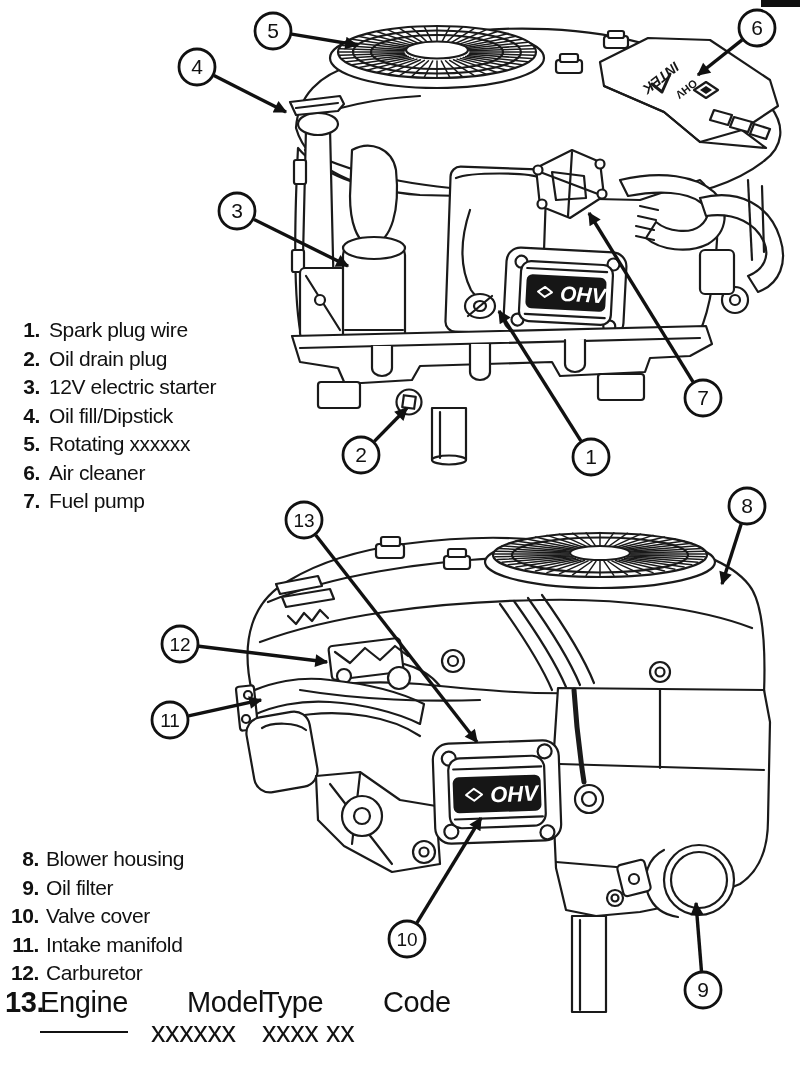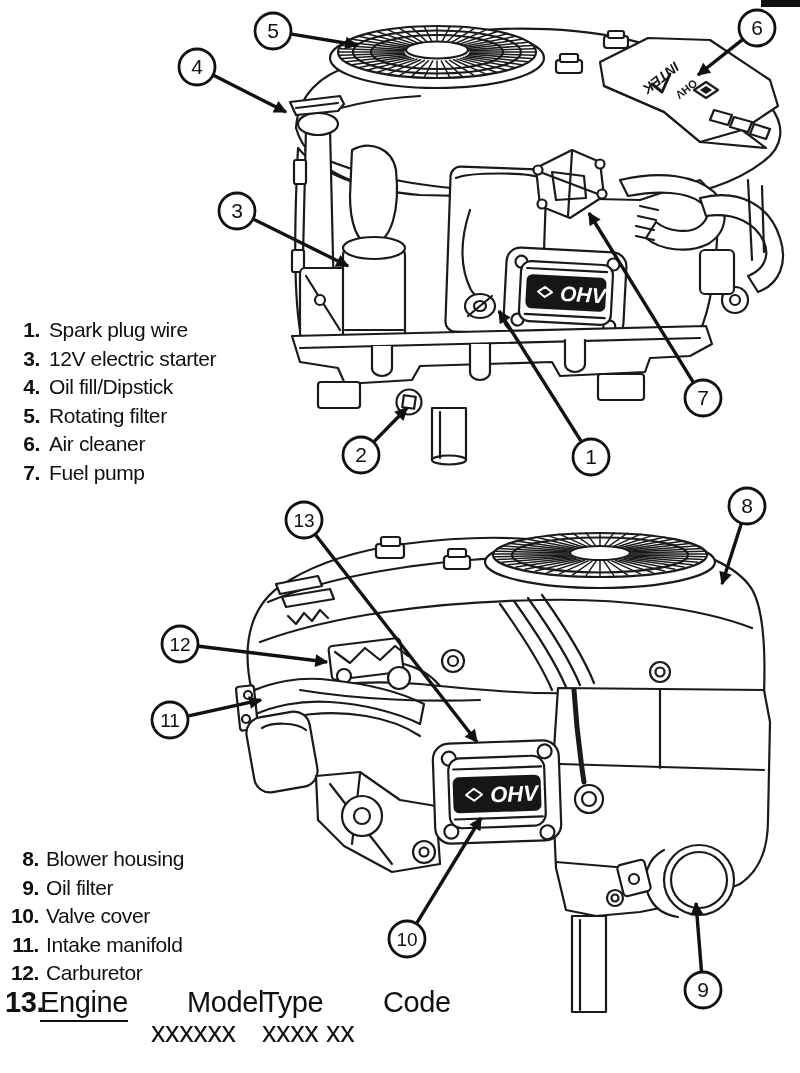--- a/index.html
+++ b/index.html
@@ -9,21 +9,21 @@
   }
   .plist{position:absolute;font-size:21px;line-height:28.5px;letter-spacing:-0.4px;white-space:nowrap;}
   #list1{left:18px;top:316px;}
   #list2{left:11px;top:845px;}
   .prow{white-space:nowrap;}
   .pnum{font-weight:700;display:inline-block;text-align:right;margin-right:9px;}
   #list1 .pnum{width:22px;}
   #list2 .pnum{width:28px;margin-right:7px;}
   .eid{position:absolute;font-size:29px;letter-spacing:-0.4px;white-space:nowrap;}
   .eid.bold{font-weight:700;}
-  .eid.underline{border-bottom:2.5px solid #111;padding-bottom:1px;}
+  .eid.underline{border-bottom:2.5px solid #111;padding-bottom:12px;}
   #diagram-svg{position:absolute;left:0;top:0;}
   #corner-bar{position:absolute;left:761px;top:0;width:39px;height:7px;background:#101010;}
   text{user-select:none;}
 </style>
 </head>
 <body>
 
 <div id="corner-bar"></div>
 
 <svg id="diagram-svg" width="800" height="1073" viewBox="0 0 800 1073" xmlns="http://www.w3.org/2000/svg">
@@ -439,23 +439,24 @@
       <g>
         <line x1="701.4761888158068" y1="971.0612038535992" x2="696" y2="903" stroke="#111" stroke-width="3.4" marker-end="url(#arrowhead)"></line>
         <circle cx="703" cy="990" r="18" fill="#fff" stroke="#111" stroke-width="2.8"></circle>
         <text x="703" y="997" text-anchor="middle" font-size="21" fill="#111" font-family="&quot;Liberation Sans&quot;, sans-serif">9</text>
       </g>
     </g>
 </svg>
 
 <div id="list1" class="plist">
     <div class="prow"><span class="pnum">1.</span><span>Spark plug wire</span></div>
+    <div class="prow"><span class="pnum">2.</span><span>Oil drain plug</span></div>
     <div class="prow"><span class="pnum">3.</span><span>12V electric starter</span></div>
     <div class="prow"><span class="pnum">4.</span><span>Oil fill/Dipstick</span></div>
-    <div class="prow"><span class="pnum">5.</span><span>Rotating filter</span></div>
+    <div class="prow"><span class="pnum">5.</span><span>Rotating xxxxxx</span></div>
     <div class="prow"><span class="pnum">6.</span><span>Air cleaner</span></div>
     <div class="prow"><span class="pnum">7.</span><span>Fuel pump</span></div>
   </div>
 <div id="list2" class="plist">
     <div class="prow"><span class="pnum">8.</span><span>Blower housing</span></div>
     <div class="prow"><span class="pnum">9.</span><span>Oil filter</span></div>
     <div class="prow"><span class="pnum">10.</span><span>Valve cover</span></div>
     <div class="prow"><span class="pnum">11.</span><span>Intake manifold</span></div>
     <div class="prow"><span class="pnum">12.</span><span>Carburetor</span></div>
   </div>

